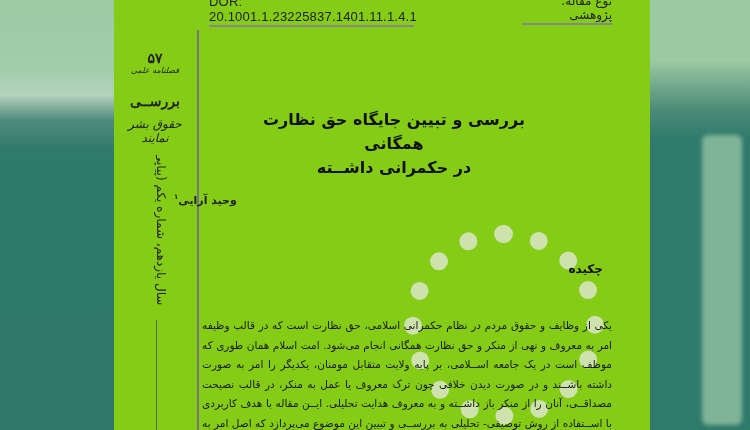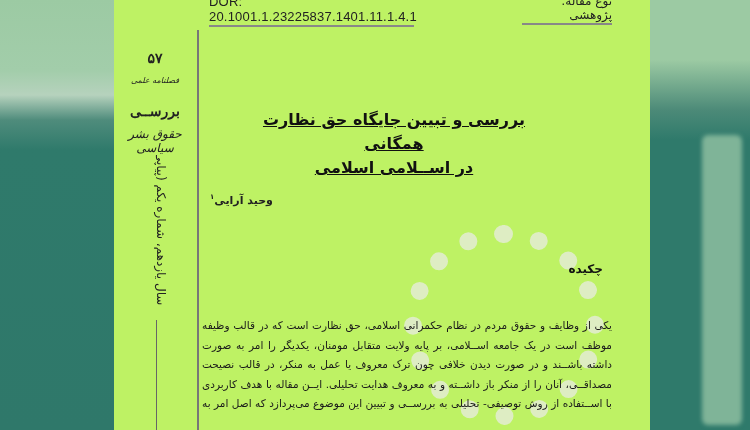--- a/index.html
+++ b/index.html
@@ -15,54 +15,54 @@
   .bg-right {
     position: absolute; left: 650px; top: 0; width: 100px; height: 430px;
     background: linear-gradient(180deg, #9ccaa3 0px, #9ccaa3 60px, #4c8a78 110px, #2f7a6b 140px, #2f7a6b 430px);
   }
   .bg-right .stripe {
     position: absolute; left: 52px; top: 135px; width: 40px; height: 290px;
     background: #7fb498; border-radius: 6px; filter: blur(2px);
   }
   .page {
     position: absolute; left: 114px; top: 0; width: 536px; height: 430px;
-    background: #bef264;
+    background: #84cc16;
   }
   .header-doi {
     position: absolute; left: 95px; top: -6px; width: 205px;
     font-family: "Liberation Sans", sans-serif; font-size: 13px; color: #222;
     border-bottom: 2px solid #888; padding-bottom: 1px; letter-spacing: 0.2px;
   }
   .header-type {
     position: absolute; left: 408px; top: -6px; width: 90px; text-align: right;
     font-size: 12px; color: #222; direction: rtl;
     border-bottom: 2px solid #888; padding-bottom: 1px;
   }
   .margin-rule {
     position: absolute; left: 83px; top: 30px; width: 2px; height: 400px; background: #777;
   }
   .sidebar {
     position: absolute; left: 0; top: 30px; width: 82px; text-align: center; color: #222;
   }
   .page-num { font-family: "Liberation Sans", sans-serif; font-weight: bold; font-size: 14px; margin-top: 20px; }
-  .periodical { font-size: 8px; font-style: italic; margin-top: 10px; }
+  .periodical { font-size: 8px; font-style: italic; }
   .journal-1 { font-size: 14px; font-weight: bold; margin-top: 18px; font-family: "DejaVu Serif", serif; }
   .journal-2 { font-size: 12px; font-style: italic; margin-top: 8px; font-family: "DejaVu Serif", serif; }
   .vertical-issue {
     position: absolute; left: 30px; top: 155px; width: 24px; height: 150px;
     writing-mode: vertical-rl; font-size: 12px; color: #222; direction: rtl;
     white-space: nowrap; overflow: hidden;
   }
   .small-rule { position: absolute; left: 42px; top: 320px; width: 1px; height: 110px; background: #666; }
   .title {
     position: absolute; left: 120px; top: 108px; width: 320px; text-align: center;
-    direction: rtl; font-size: 16px; font-weight: bold; color: #111; line-height: 24px; text-decoration: underline;
+    direction: rtl; font-size: 16px; font-weight: bold; color: #111; line-height: 24px;
   }
   .author {
-    position: absolute; left: 60px; top: 193px; width: 135px; text-align: center;
+    position: absolute; left: 60px; top: 193px; width: 135px; text-align: left;
     direction: rtl; font-size: 11px; font-weight: bold; color: #222;
   }
   .author sup { font-size: 7px; }
   .abstract-heading {
     position: absolute; left: 289px; top: 262px; width: 200px; text-align: right;
     direction: rtl; font-size: 12px; font-weight: bold; color: #111;
   }
   .abstract-body {
     position: absolute; left: 88px; top: 280px; width: 410px;
     direction: rtl; text-align: justify; text-align-last: justify;
@@ -83,39 +83,40 @@
   </div>
 
 <div class="page">
   <div class="header-doi">DOR: 20.1001.1.23225837.1401.11.1.4.1</div>
   <div class="header-type">نوع مقاله: پژوهشی</div>
 
   <div class="sidebar">
     <div class="page-num">۵۷</div>
     <div class="periodical">فصلنامه علمی</div>
     <div class="journal-1">بررســی</div>
-    <div class="journal-2">حقوق بشر سیاسی</div>
+    <div class="journal-2">حقوق بشر نمایند</div>
   </div>
   <div class="vertical-issue">سال یازدهم، شماره یکم (پیاپی ۲۴)، بهار ۱۴۰۱</div>
   <div class="small-rule"></div>
   <div class="margin-rule"></div>
 
   <div class="watermark"></div>
 
   <div class="title">
     <div>بررسی و تبیین جایگاه حق نظارت همگانی</div>
-    <div>در اســلامی اسلامی</div>
+    <div>در حکمرانی داشــته</div>
   </div>
 
   <div class="author">
     <span>وحید آرایی</span><sup>۱</sup>
   </div>
 
   <div class="abstract-heading">چکیده</div>
 
   <div class="abstract-body">
     <span class="abstract-line">یکی از وظایف و حقوق مردم در نظام حکمرانی اسلامی، حق نظارت است که در قالب وظیفه</span>
+    <span class="abstract-line">امر به معروف و نهی از منکر و حق نظارت همگانی انجام می‌شود. امت اسلام همان طوری که</span>
     <span class="abstract-line">موظف است در یک جامعه اســلامی، بر پایه ولایت متقابل مومنان، یکدیگر را امر به صورت</span>
     <span class="abstract-line">داشته باشــند و در صورت دیدن خلافی چون ترک معروف یا عمل به منکر، در قالب نصیحت</span>
     <span class="abstract-line">مصداقــی، آنان را از منکر باز داشــته و به معروف هدایت تحلیلی. ایــن مقاله با هدف کاربردی</span>
     <span class="abstract-line">با اســتفاده از روش توصیفی- تحلیلی به بررســی و تبیین این موضوع می‌پردازد که اصل امر به</span>
   </div>
 </div>
 
 </body></html>

